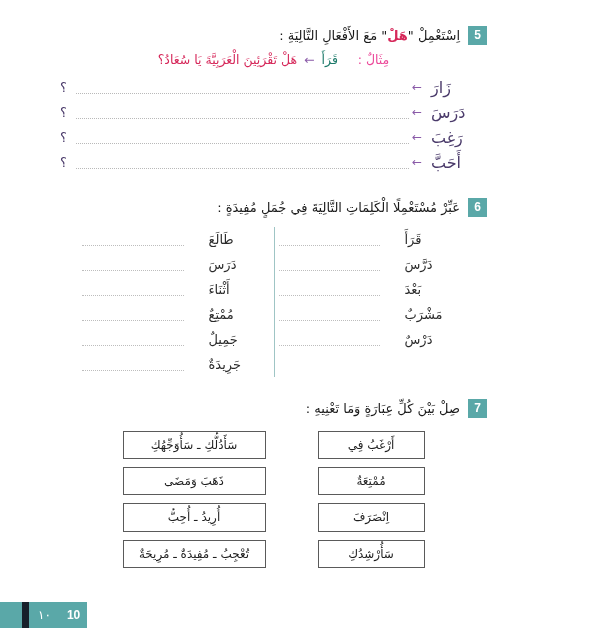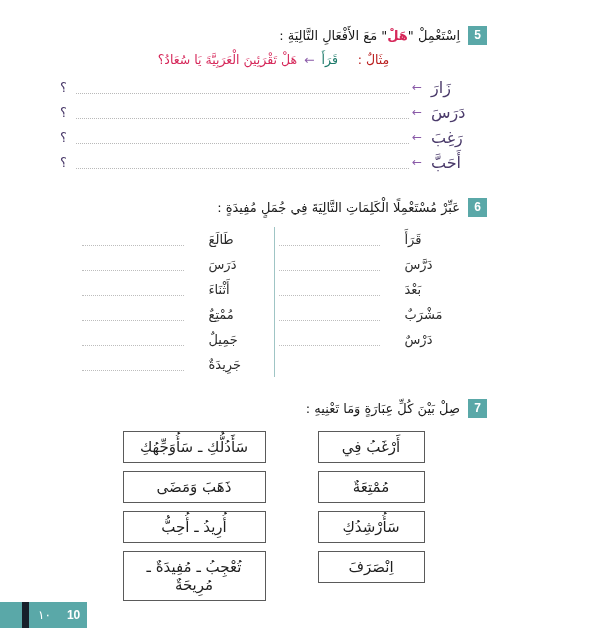--- a/index.html
+++ b/index.html
@@ -62,21 +62,21 @@
 
   
   .example-line {
     text-align: center;
     font-size: 12.5px;
     color: #3b3b3b;
     margin-top: 6px;
     direction: rtl;
     font-family: "DejaVu Sans", sans-serif;
   }
-  .example-line .lbl { color: #b91c1c; }
+  .example-line .lbl { color: #ec4899; }
   .example-line .src { color: #1c7a6a; }
   .example-line .arrow { color: #8a5aa8; padding: 0 3px; }
   .example-line .ans { color: #d6285a; }
 
   
   .verb-rows { margin-top: 8px; }
   .verb-row {
     display: flex;
     flex-direction: row;
     align-items: center;
@@ -156,21 +156,21 @@
     flex-direction: row;
     justify-content: center;
     gap: 52px;
     margin-top: 12px;
     direction: rtl;
   }
   .match-col { display: flex; flex-direction: column; gap: 8px; }
   .match-box {
     border: 1px solid #5a5a5a;
     background: #ffffff;
-    font-size: 15px;
+    font-size: 12px;
     color: #1f1f1f;
     text-align: center;
     line-height: 1.2;
     padding: 6px 5px;
     direction: rtl;
     font-family: "DejaVu Sans", sans-serif;
   }
   .col-right .match-box { width: 107px; }
   .col-left  .match-box { width: 143px; }
 
@@ -326,22 +326,22 @@
   <section class="ex-block sec-7">
     <div class="ex-head">
       <span class="badge">7</span>
       <span class="ex-title">صِلْ بَيْنَ كُلِّ عِبَارَةٍ وَمَا تَعْنِيهِ :</span>
     </div>
 
     <div class="match-area">
       <div class="match-col col-right">
         <div class="match-box">أَرْغَبُ فِي</div>
         <div class="match-box">مُمْتِعَةٌ</div>
+        <div class="match-box">اِنْصَرَفَ</div>
         <div class="match-box">سَأُرْشِدُكِ</div>
-        <div class="match-box">اِنْصَرَفَ</div>
       </div>
       <div class="match-col col-left">
         <div class="match-box">سَأَدُلُّكِ ـ سَأُوَجِّهُكِ</div>
         <div class="match-box">ذَهَبَ وَمَضَى</div>
         <div class="match-box">أُرِيدُ ـ أُحِبُّ</div>
         <div class="match-box">تُعْجِبُ ـ مُفِيدَةٌ ـ مُرِيحَةٌ</div>
       </div>
     </div>
   </section>
 

